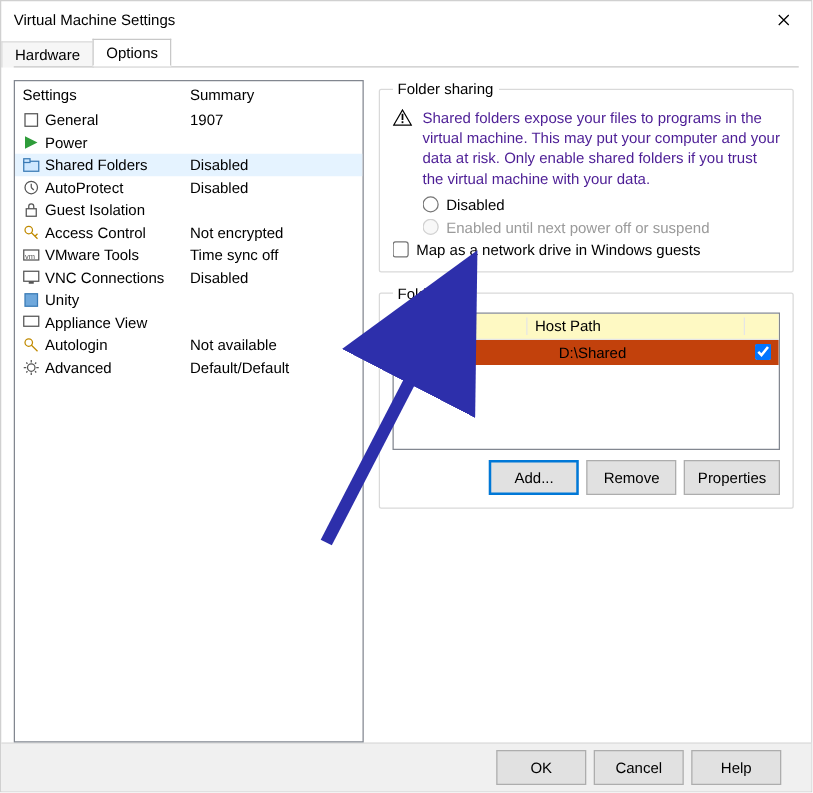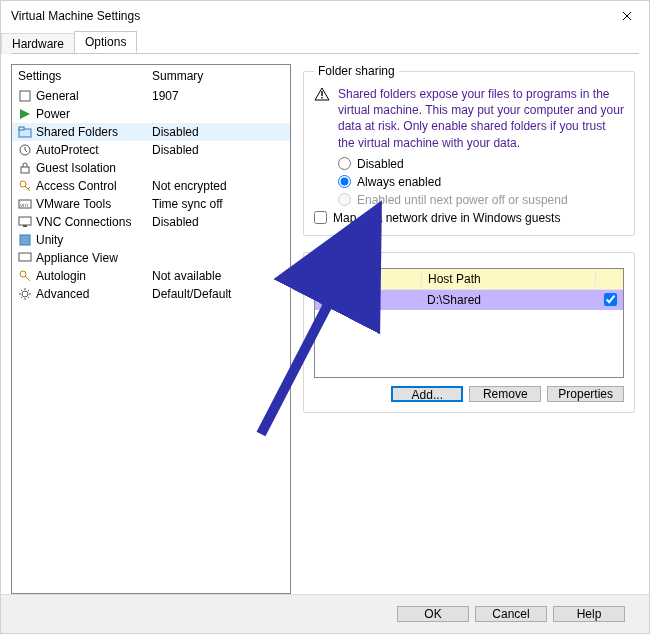--- a/index.html
+++ b/index.html
@@ -198,31 +198,32 @@
     background: #fef9c3;
     border-bottom: 1px solid #e5e5e5;
   }
   .folders-header .fc {
     border-right: 1px solid #e5e5e5;
   }
   .fc-name { width: 100px; padding-left: 6px; display:flex; align-items:center; gap:4px;}
   .fc-host { flex: 1; padding-left: 6px; }
   .fc-chk  { width: 26px; display:flex; justify-content:center; }
   .folders-row.selected {
-    background: #c4b5fd;
+    background: #c2410c;
+    gap: 20px;
   }
   .folders-buttons {
     display: flex;
     justify-content: flex-end;
     gap: 6px;
     margin-top: 8px;
   }
   button.win {
     min-width: 72px;
-    height: 16px;
+    height: 28px;
     font-size: 12px;
     font-family: inherit;
     background: #e1e1e1;
     border: 1px solid #adadad;
     padding: 0 10px;
     cursor: pointer;
   }
   button.win.primary {
     border: 2px solid #0078d7;
     padding: 0 9px;
@@ -429,24 +430,20 @@
                   <rect x="7.3" y="4" width="1.4" height="5" fill="#000"></rect>
                   <rect x="7.3" y="10" width="1.4" height="1.5" fill="#000"></rect>
                 </svg>
             </span>
             <span>Shared folders expose your files to programs in the virtual machine. This may put your computer and your data at risk. Only enable shared folders if you trust the virtual machine with your data.</span>
           </div>
           <div class="radio-group">
             <label class="radio-row">
               <input type="radio" name="share" style="">
               <span>Disabled</span>
-            </label>
-            <label class="radio-row">
-              <input type="radio" name="share" checked="" style="">
-              <span>Always enabled</span>
             </label>
             <label class="radio-row disabled">
               <input type="radio" name="share" disabled="" style="">
               <span>Enabled until next power off or suspend</span>
             </label>
           </div>
           <label class="check-row">
             <input type="checkbox" style="">
             <span>Map as a network drive in Windows guests</span>
           </label>

